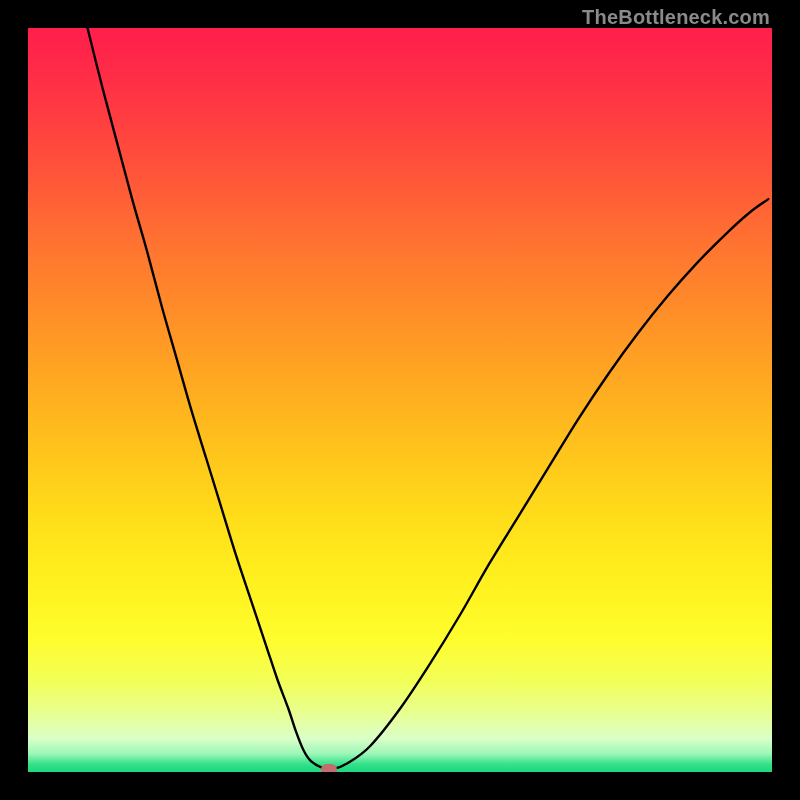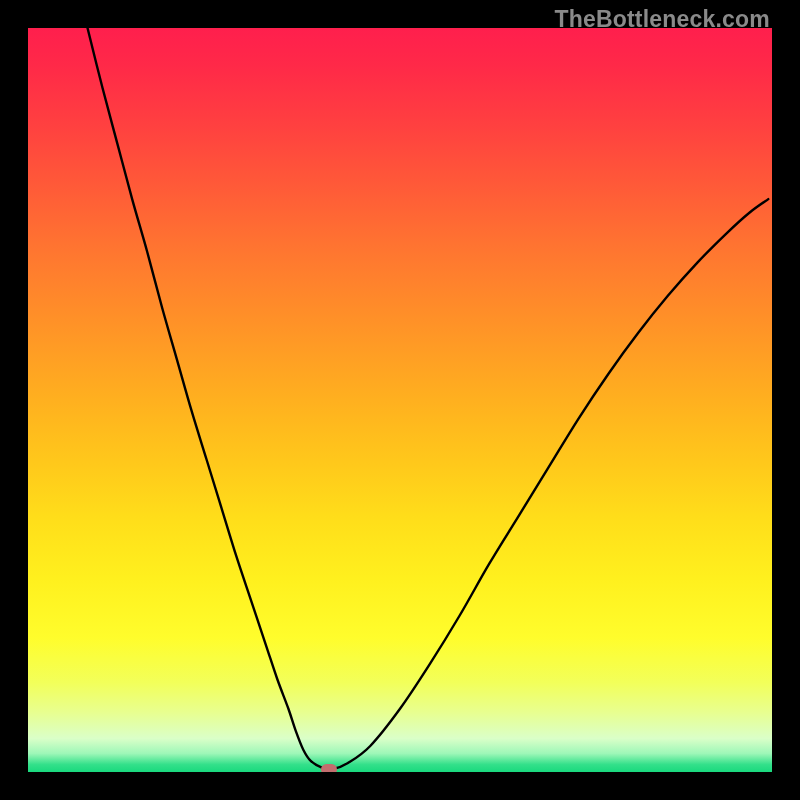--- a/index.html
+++ b/index.html
@@ -31,21 +31,21 @@
     left: 0;
     top: 0;
     width: 100%;
     height: 100%;
   }
   .watermark {
     position: absolute;
     top: 6px;
     right: 30px;
     font-family: Arial, Helvetica, sans-serif;
-    font-size: 23px;
+    font-size: 20px;
     font-weight: 600;
     color: #8a8a8a;
     letter-spacing: 0.2px;
     margin-left: 35px;
   }
   svg.curve {
     position: absolute;
     left: 0;
     top: 0;
     width: 100%;

